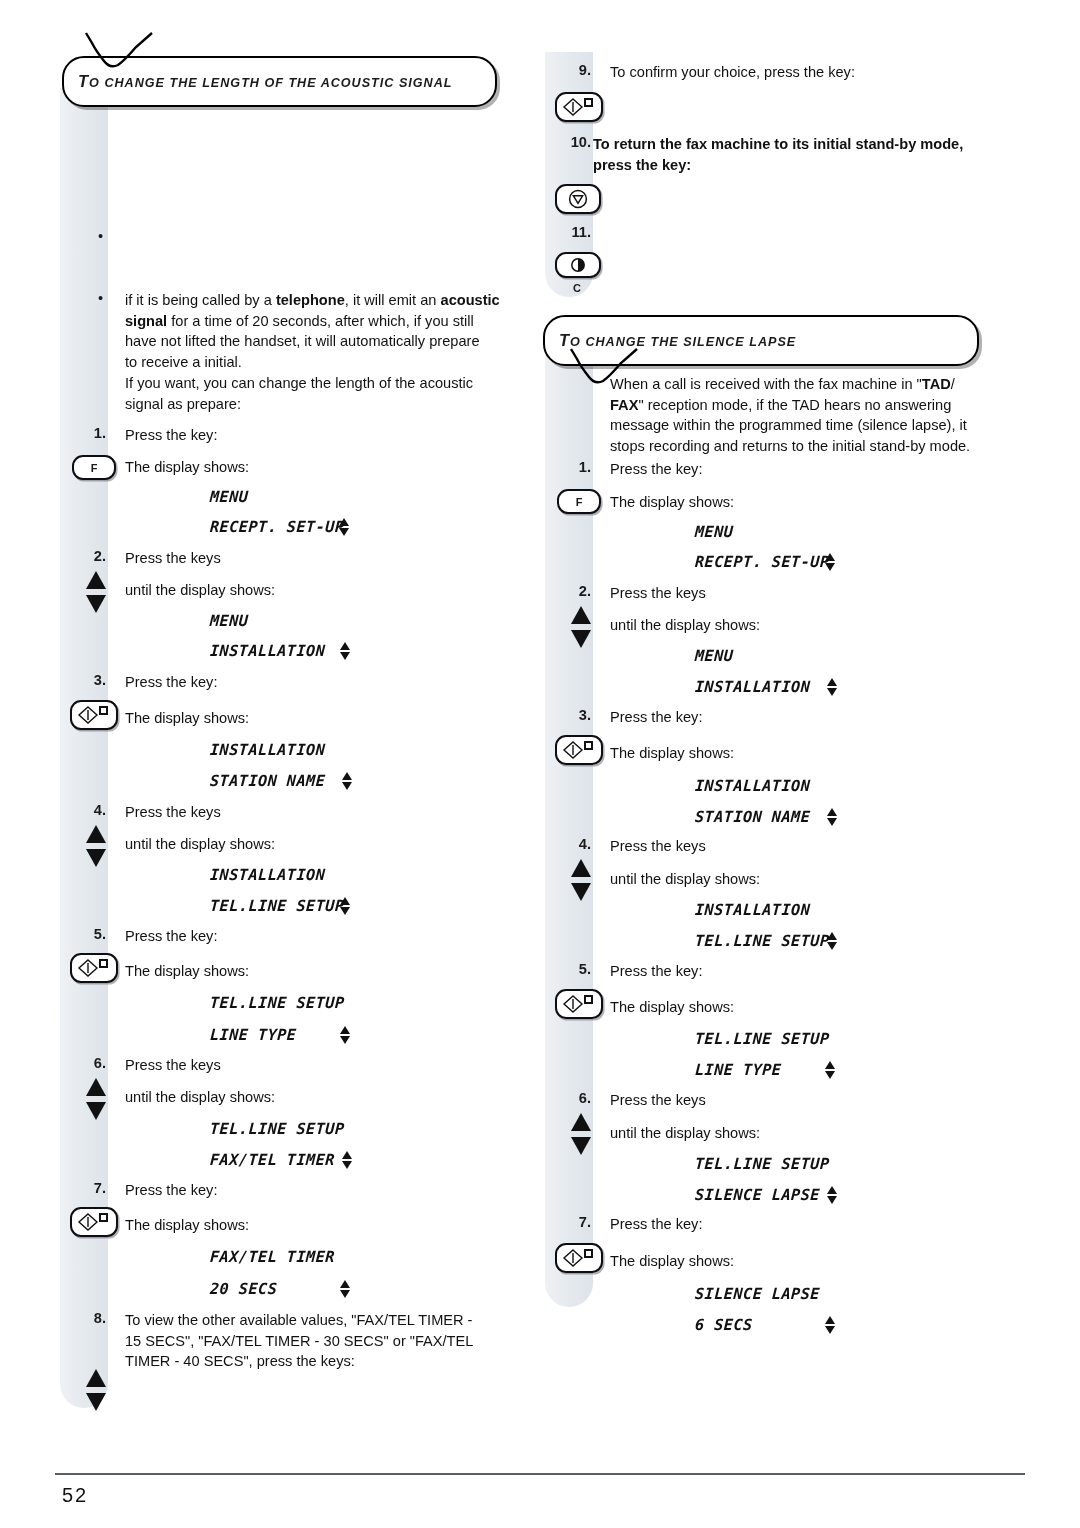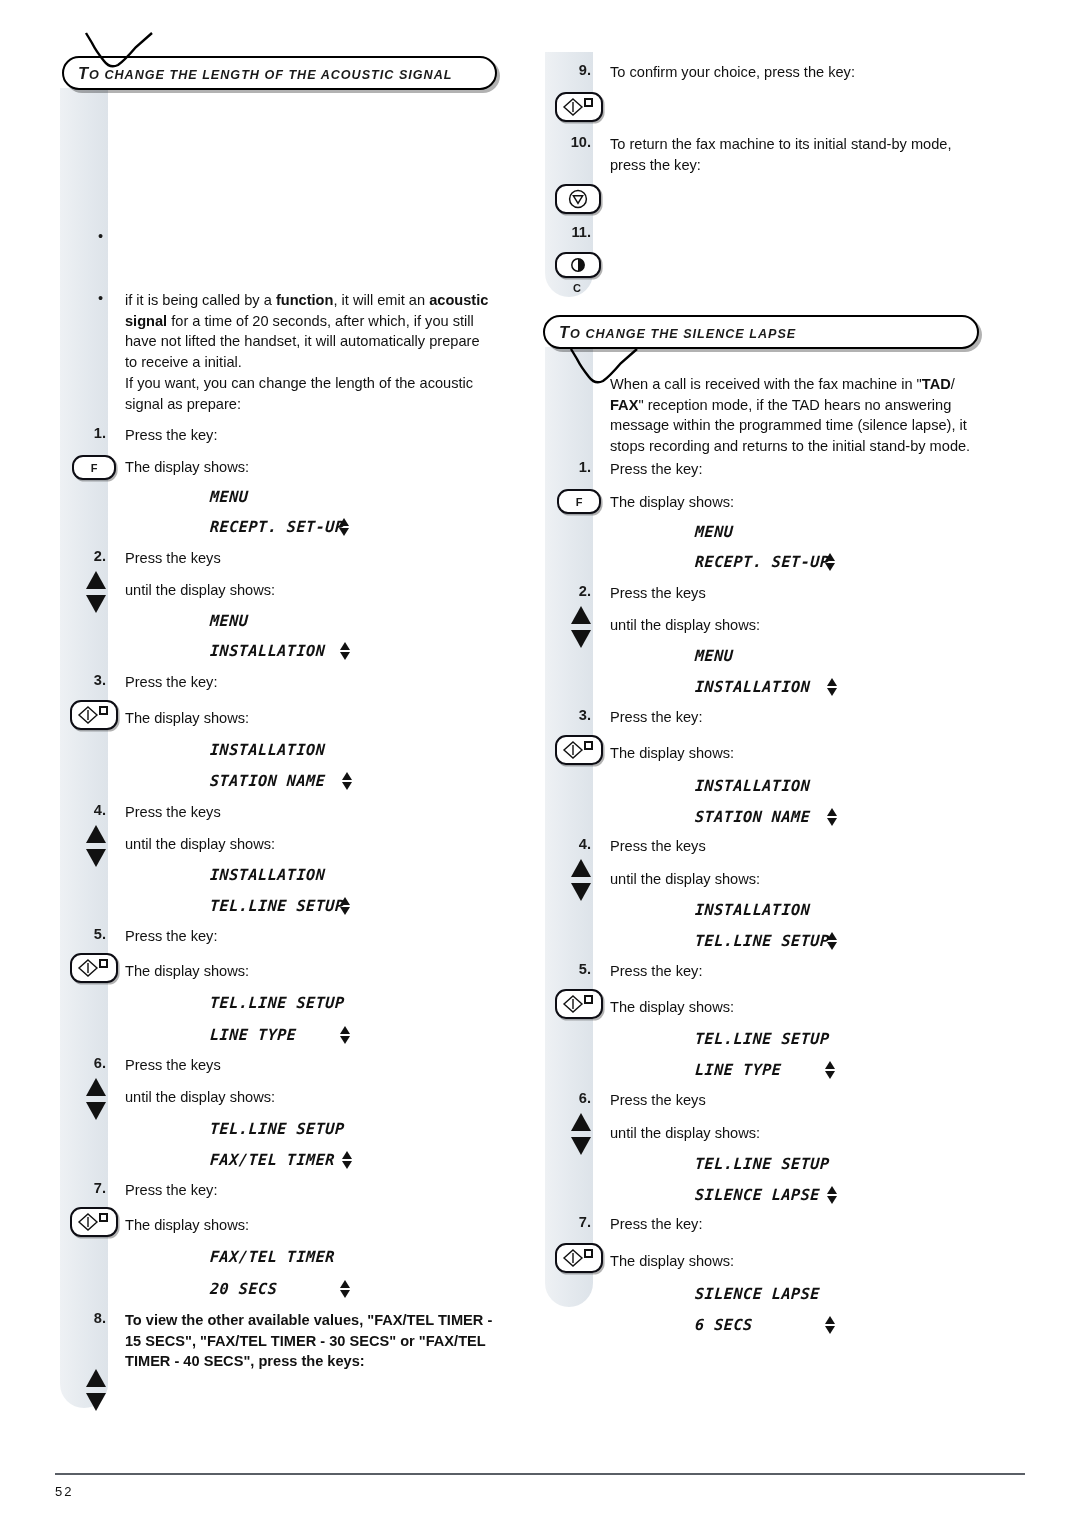--- a/index.html
+++ b/index.html
@@ -26,21 +26,21 @@
     border-radius: 0 0 24px 24px;
     z-index: 0;
   }
 
   
   .bubble-wrap { position: absolute; z-index: 5; }
   .bubble {
     position: relative;
     border: 2.2px solid #000;
     border-radius: 22px;
-    height: 34px;
+    height: 51px;
     background: #fff;
     display: flex;
     align-items: center;
     padding-left: 14px;
     box-shadow: 3px 3px 0 rgba(0,0,0,0.30);
   }
   .bubble .htext {
     font-style: italic;
     font-weight: bold;
     font-size: 12.6px;
@@ -130,22 +130,22 @@
   
   .rule {
     position: absolute;
     left: 55px; top: 1473px;
     width: 970px; height: 1.6px;
     background: #5a5f66;
     z-index: 2;
   }
   .pageno {
     position: absolute;
-    left: 55px; top: 1484px;
-    font-size: 13px;
+    left: 62px; top: 1484px;
+    font-size: 20px;
     letter-spacing: 2px;
     color: #111;
     z-index: 2;
   }
 </style>
 </head>
 <body>
 
 <div class="page">
 
@@ -163,21 +163,21 @@
     <svg class="tail" width="70" height="48" viewBox="0 0 70 48">
       <path d="M2 2 L8 12 Q12 20 20 30 Q26 38 34 34 Q40 30 52 16 L68 2" fill="none" stroke="#000" stroke-width="2.4"></path>
     </svg>
 
 
 
     <div class="bullet" style="left:38px; top:228px;">•</div>
 
     <div class="bullet" style="left:38px; top:290px;">•</div>
     <div class="txt" style="left:65px; top:290px; width:418px;">
-      <span>if it is being called by a </span><b>function</b><span>, it will emit an </span><b>acoustic</b><br>
+      <span>if it is being called by a </span><b>telephone</b><span>, it will emit an </span><b>acoustic</b><br>
       <b>signal</b><span> for a time of 20 seconds, after which, if you still</span><br>
       <span>have not lifted the handset, it will automatically prepare</span><br>
       <span>to receive a initial.</span>
     </div>
 
     <div class="txt" style="left:65px; top:373px; width:412px;">
       <span>If you want, you can change the length of the acoustic</span><br>
       <span>signal as prepare:</span>
     </div>
 
@@ -284,21 +284,21 @@
     </div>
     <div class="txt" style="left:65px; top:1215px;">The display shows:</div>
     <div class="lcd" style="left:150px; top:1248px;">FAX/TEL TIMER</div>
     <div class="lcd" style="left:150px; top:1280px;">20 SECS</div>
     <svg class="lcd-arrow" style="left:278px; top:1280px;" width="14" height="18" viewBox="0 0 14 18">
         <polygon points="7,0 12,8 2,8" fill="#111"></polygon>
         <polygon points="7,18 12,10 2,10" fill="#111"></polygon>
       </svg>
 
     <div class="num" style="left:18px; top:1310px; width:28px;">8.</div>
-    <div class="txt" style="left:65px; top:1310px; width:412px;font-weight:bold;">
+    <div class="txt" style="left:65px; top:1310px; width:412px;">
       <span>To view the other available values, "FAX/TEL TIMER -</span><br>
       <span>15 SECS", "FAX/TEL TIMER - 30 SECS" or "FAX/TEL</span><br>
       <span>TIMER - 40 SECS", press the keys:</span>
     </div>
     <svg class="arrowkey" style="left:24px; top:1368px;" width="24" height="44" viewBox="0 0 24 44">
         <polygon points="12,1 22,19 2,19" fill="#111"></polygon>
         <polygon points="12,43 22,25 2,25" fill="#111"></polygon>
       </svg>
   </div>
 
@@ -311,21 +311,21 @@
     <div class="key key-start" style="left:10px; top:92px;">
       <svg width="34" height="20" viewBox="0 0 34 20">
         <polygon points="11,2 20,10 11,18 2,10" fill="none" stroke="#111" stroke-width="1.4"></polygon>
         <line x1="11" y1="5" x2="11" y2="15" stroke="#111" stroke-width="1.4"></line>
         <rect x="22" y="1" width="9" height="9" fill="#111"></rect>
         <rect x="24" y="3" width="5" height="5" fill="#fff"></rect>
       </svg>
     </div>
 
     <div class="num" style="left:6px; top:134px; width:40px;">10.</div>
-    <div class="txt" style="left:65px; top:134px; width:418px;">
+    <div class="txt" style="left:48px; top:134px; width:418px;font-weight:bold;">
       <span>To return the fax machine to its initial stand-by mode,</span><br>
       <span>press the key:</span>
     </div>
     <div class="key key-stop" style="left:10px; top:184px;">
       <svg width="22" height="22" viewBox="0 0 22 22">
         <circle cx="11" cy="11" r="8.4" fill="none" stroke="#111" stroke-width="1.5"></circle>
         <polygon points="6.4,7.8 15.6,7.8 11,15.4" fill="none" stroke="#111" stroke-width="1.5"></polygon>
       </svg>
     </div>
 

